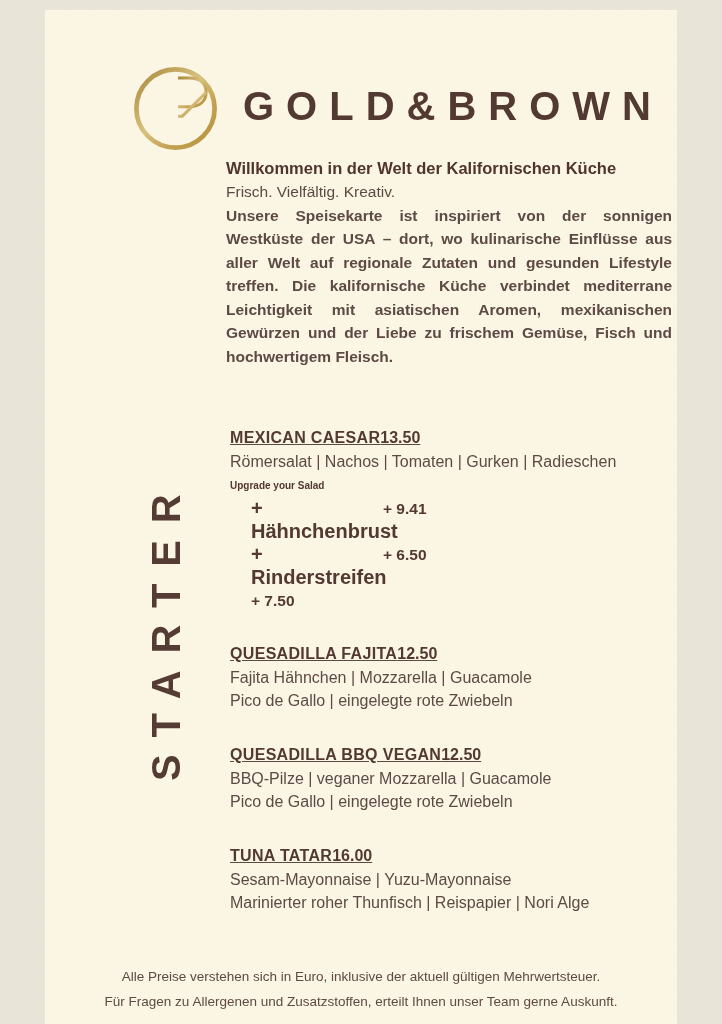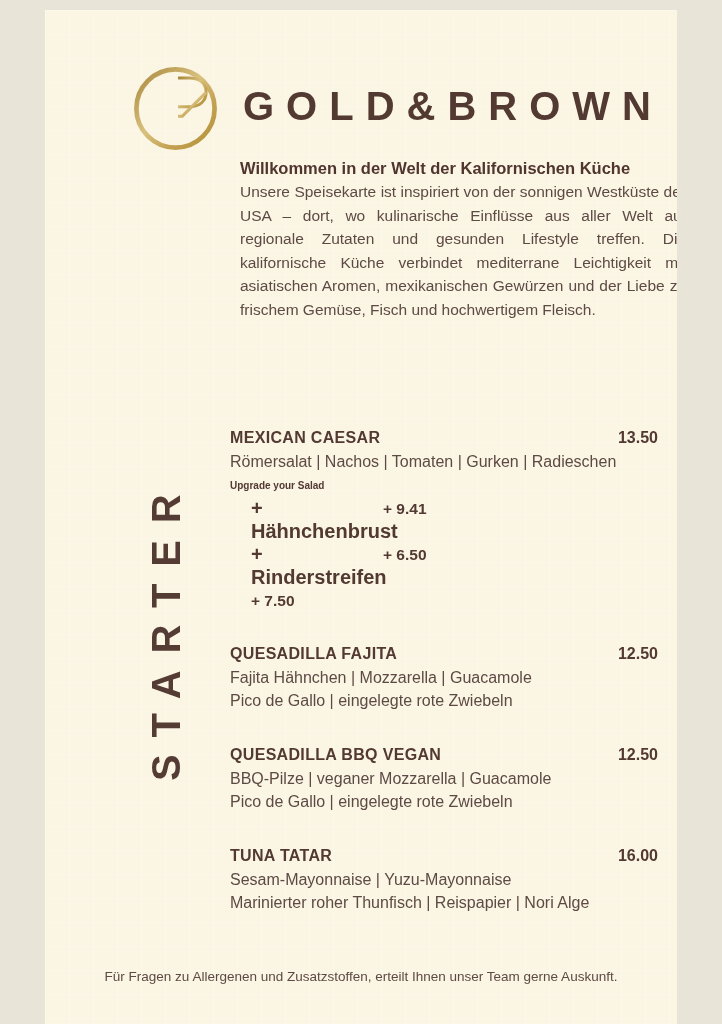--- a/index.html
+++ b/index.html
@@ -39,41 +39,42 @@
     font-size: 40px;
     font-weight: 700;
     letter-spacing: 0.30em;
     color: #523931;
     white-space: nowrap;
   }
 
   
   .intro {
     position: absolute;
-    left: 195px;
+    left: 181px;
     top: 146px;
     width: 446px;
   }
   .intro-title {
     margin: 0;
     font-size: 16.5px;
     font-weight: 700;
     line-height: 24px;
     color: #4f352e;
   }
   .intro-tagline {
     margin: 0;
     font-size: 15.5px;
     line-height: 23.5px;
   }
   .intro-body {
     margin: 0;
     font-size: 15.5px;
     line-height: 23.5px;
     text-align: justify;
+    font-weight: bold;
   }
 
   
   .section-label {
     position: absolute;
     left: -29px;
     top: 597px;
     width: 300px;
     height: 48px;
     line-height: 48px;
@@ -90,21 +91,21 @@
   .menu {
     position: absolute;
     left: 185px;
     top: 416px;
     width: 446px;
   }
   .menu-item { margin-bottom: 30px; }
   .item-head {
     display: flex;
     align-items: baseline;
-    justify-content: space-between;
+    text-decoration: underline;
   }
   .item-name {
     margin: 0;
     font-size: 16px;
     font-weight: 700;
     line-height: 24px;
     letter-spacing: 0.02em;
     color: #523931;
   }
   .item-price {
@@ -177,20 +178,21 @@
       <line x1="44" y1="5" x2="44" y2="95" stroke="url(#gold)" stroke-width="3.5"></line>
       <line x1="53" y1="4" x2="53" y2="96" stroke="url(#gold)" stroke-width="3.5"></line>
       <path d="M53 14 H66 C79 14 86 21 86 31 C86 41 79 48 66 48 H53" fill="none" stroke="url(#gold)" stroke-width="3.5"></path>
       <path d="M86 31 L58 59 H53" fill="none" stroke="url(#gold)" stroke-width="3.5"></path>
     </svg>
   </div>
   <h1 class="brand-name">GOLD&amp;BROWN</h1>
 
   <section class="intro">
     <h2 class="intro-title">Willkommen in der Welt der Kalifornischen Küche</h2>
+    <p class="intro-tagline">Frisch. Vielfältig. Kreativ.</p>
     <p class="intro-body">Unsere Speisekarte ist inspiriert von der sonnigen Westküste der USA – dort, wo kulinarische Einflüsse aus aller Welt auf regionale Zutaten und gesunden Lifestyle treffen. Die kalifornische Küche verbindet mediterrane Leichtigkeit mit asiatischen Aromen, mexikanischen Gewürzen und der Liebe zu frischem Gemüse, Fisch und hochwertigem Fleisch.</p>
   </section>
 
   <div class="section-label">STARTER</div>
 
   <section class="menu">
 
     <article class="menu-item">
       <div class="item-head">
         <h3 class="item-name">MEXICAN CAESAR</h3>
@@ -234,16 +236,17 @@
         <h3 class="item-name">TUNA TATAR</h3>
         <span class="item-price">16.00</span>
       </div>
       <p class="item-desc">Sesam-Mayonnaise | Yuzu-Mayonnaise</p>
       <p class="item-desc">Marinierter roher Thunfisch | Reispapier | Nori Alge</p>
     </article>
 
   </section>
 
   <footer class="footer">
+    <p>Alle Preise verstehen sich in Euro, inklusive der aktuell gültigen Mehrwertsteuer.</p>
     <p>Für Fragen zu Allergenen und Zusatzstoffen, erteilt Ihnen unser Team gerne Auskunft.</p>
   </footer>
 
 </div>
 
 </body></html>

